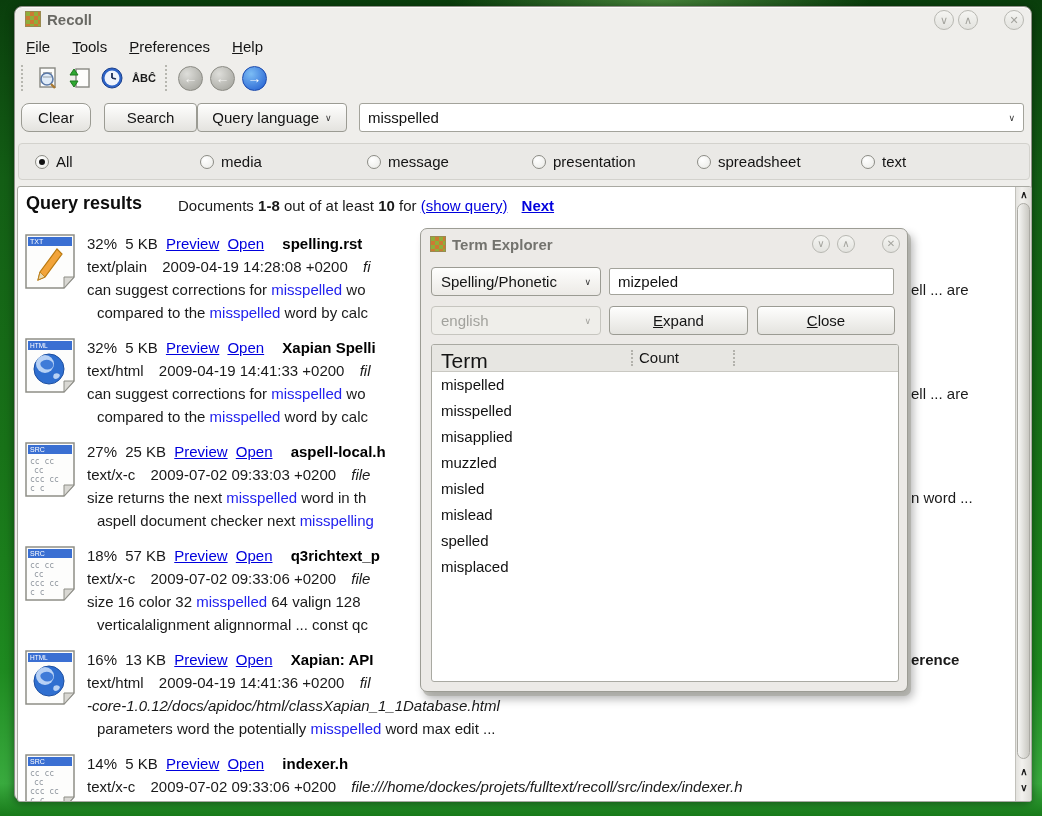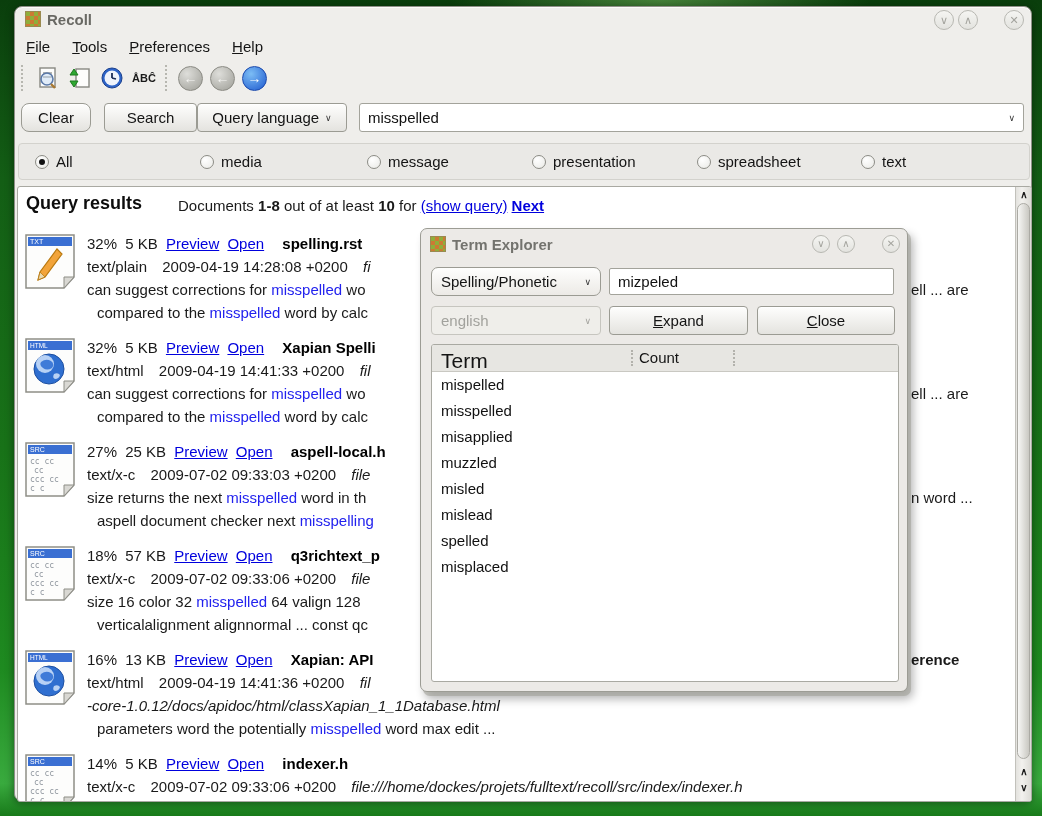--- a/index.html
+++ b/index.html
@@ -88,21 +88,21 @@
 
   
   .results-panel {
     position:absolute; left:2px; top:179px; width:1015px; height:616px;
     background:#fff; border:1px solid #a9a9a2; border-radius:3px; overflow:hidden;
   }
   .qr-title { position:absolute; left:8px; top:6px; font-size:18px; font-weight:bold; color:#0d0d0d; }
   .qr-meta { position:absolute; left:160px; top:10px; font-size:15px; color:#1a1a1a; white-space:nowrap; }
   .qr-meta b { font-weight:bold; }
   a.rlink { color:#0000dd; text-decoration:underline; cursor:pointer; }
-  a.next-link { color:#0000dd; font-weight:bold; text-decoration:underline; cursor:pointer; }
+  a.next-link { color:#0000dd; font-weight:bold; text-decoration:underline; margin-left:10px; cursor:pointer; }
   .sp { display:inline-block; width:4px; }
 
   .rrow { position:absolute; left:6px; white-space:nowrap; }
   .ricon { position:absolute; left:0; top:2px; width:52px; height:56px; }
   .rtext { position:absolute; left:63px; top:0; font-size:15px; color:#1a1a1a; }
   .rtext.clip { width:336px; overflow:hidden; }
   .rtext.wide { width:930px; }
   .rline { height:23px; line-height:23px; white-space:nowrap; }
   .rline.ind { padding-left:10px; }
   .rtitle { font-weight:bold; margin-left:14px; color:#000; }
@@ -131,21 +131,21 @@
   .dlg-btn {
     position:absolute; top:6px; width:18px; height:18px; border-radius:50%;
     border:1px solid #b8b8b2; color:#a3a39d; background:linear-gradient(#f5f5f2,#e3e3df);
     font-size:10px; line-height:16px; text-align:center;
   }
   .select-box {
     position:absolute; background:linear-gradient(#fefefd,#eceae6); border:1px solid #9b9b93; border-radius:4px;
     height:29px; display:flex; align-items:center; justify-content:space-between; padding:0 9px; font-size:15px; color:#141414;
   }
   .select-box.disabled { color:#a2a29d; background:#efeeea; border-color:#c6c5bf; }
-  .mode-select { left:10px; top:38px; width:170px;border-radius:7px; }
+  .mode-select { left:10px; top:38px; width:170px; }
   .lang-select { left:10px; top:77px; width:170px; }
   .dlg-input {
     position:absolute; left:188px; top:39px; width:285px; height:27px;
     background:#fff; border:1px solid #a3a39b; border-radius:2px;
     font-size:15px; font-family:inherit; padding:0 8px; color:#111; outline:none;
   }
   .expand-btn { position:absolute; left:188px; top:77px; width:139px; }
   .close-btn { position:absolute; left:336px; top:77px; width:138px; }
 
   .dlg-table {

